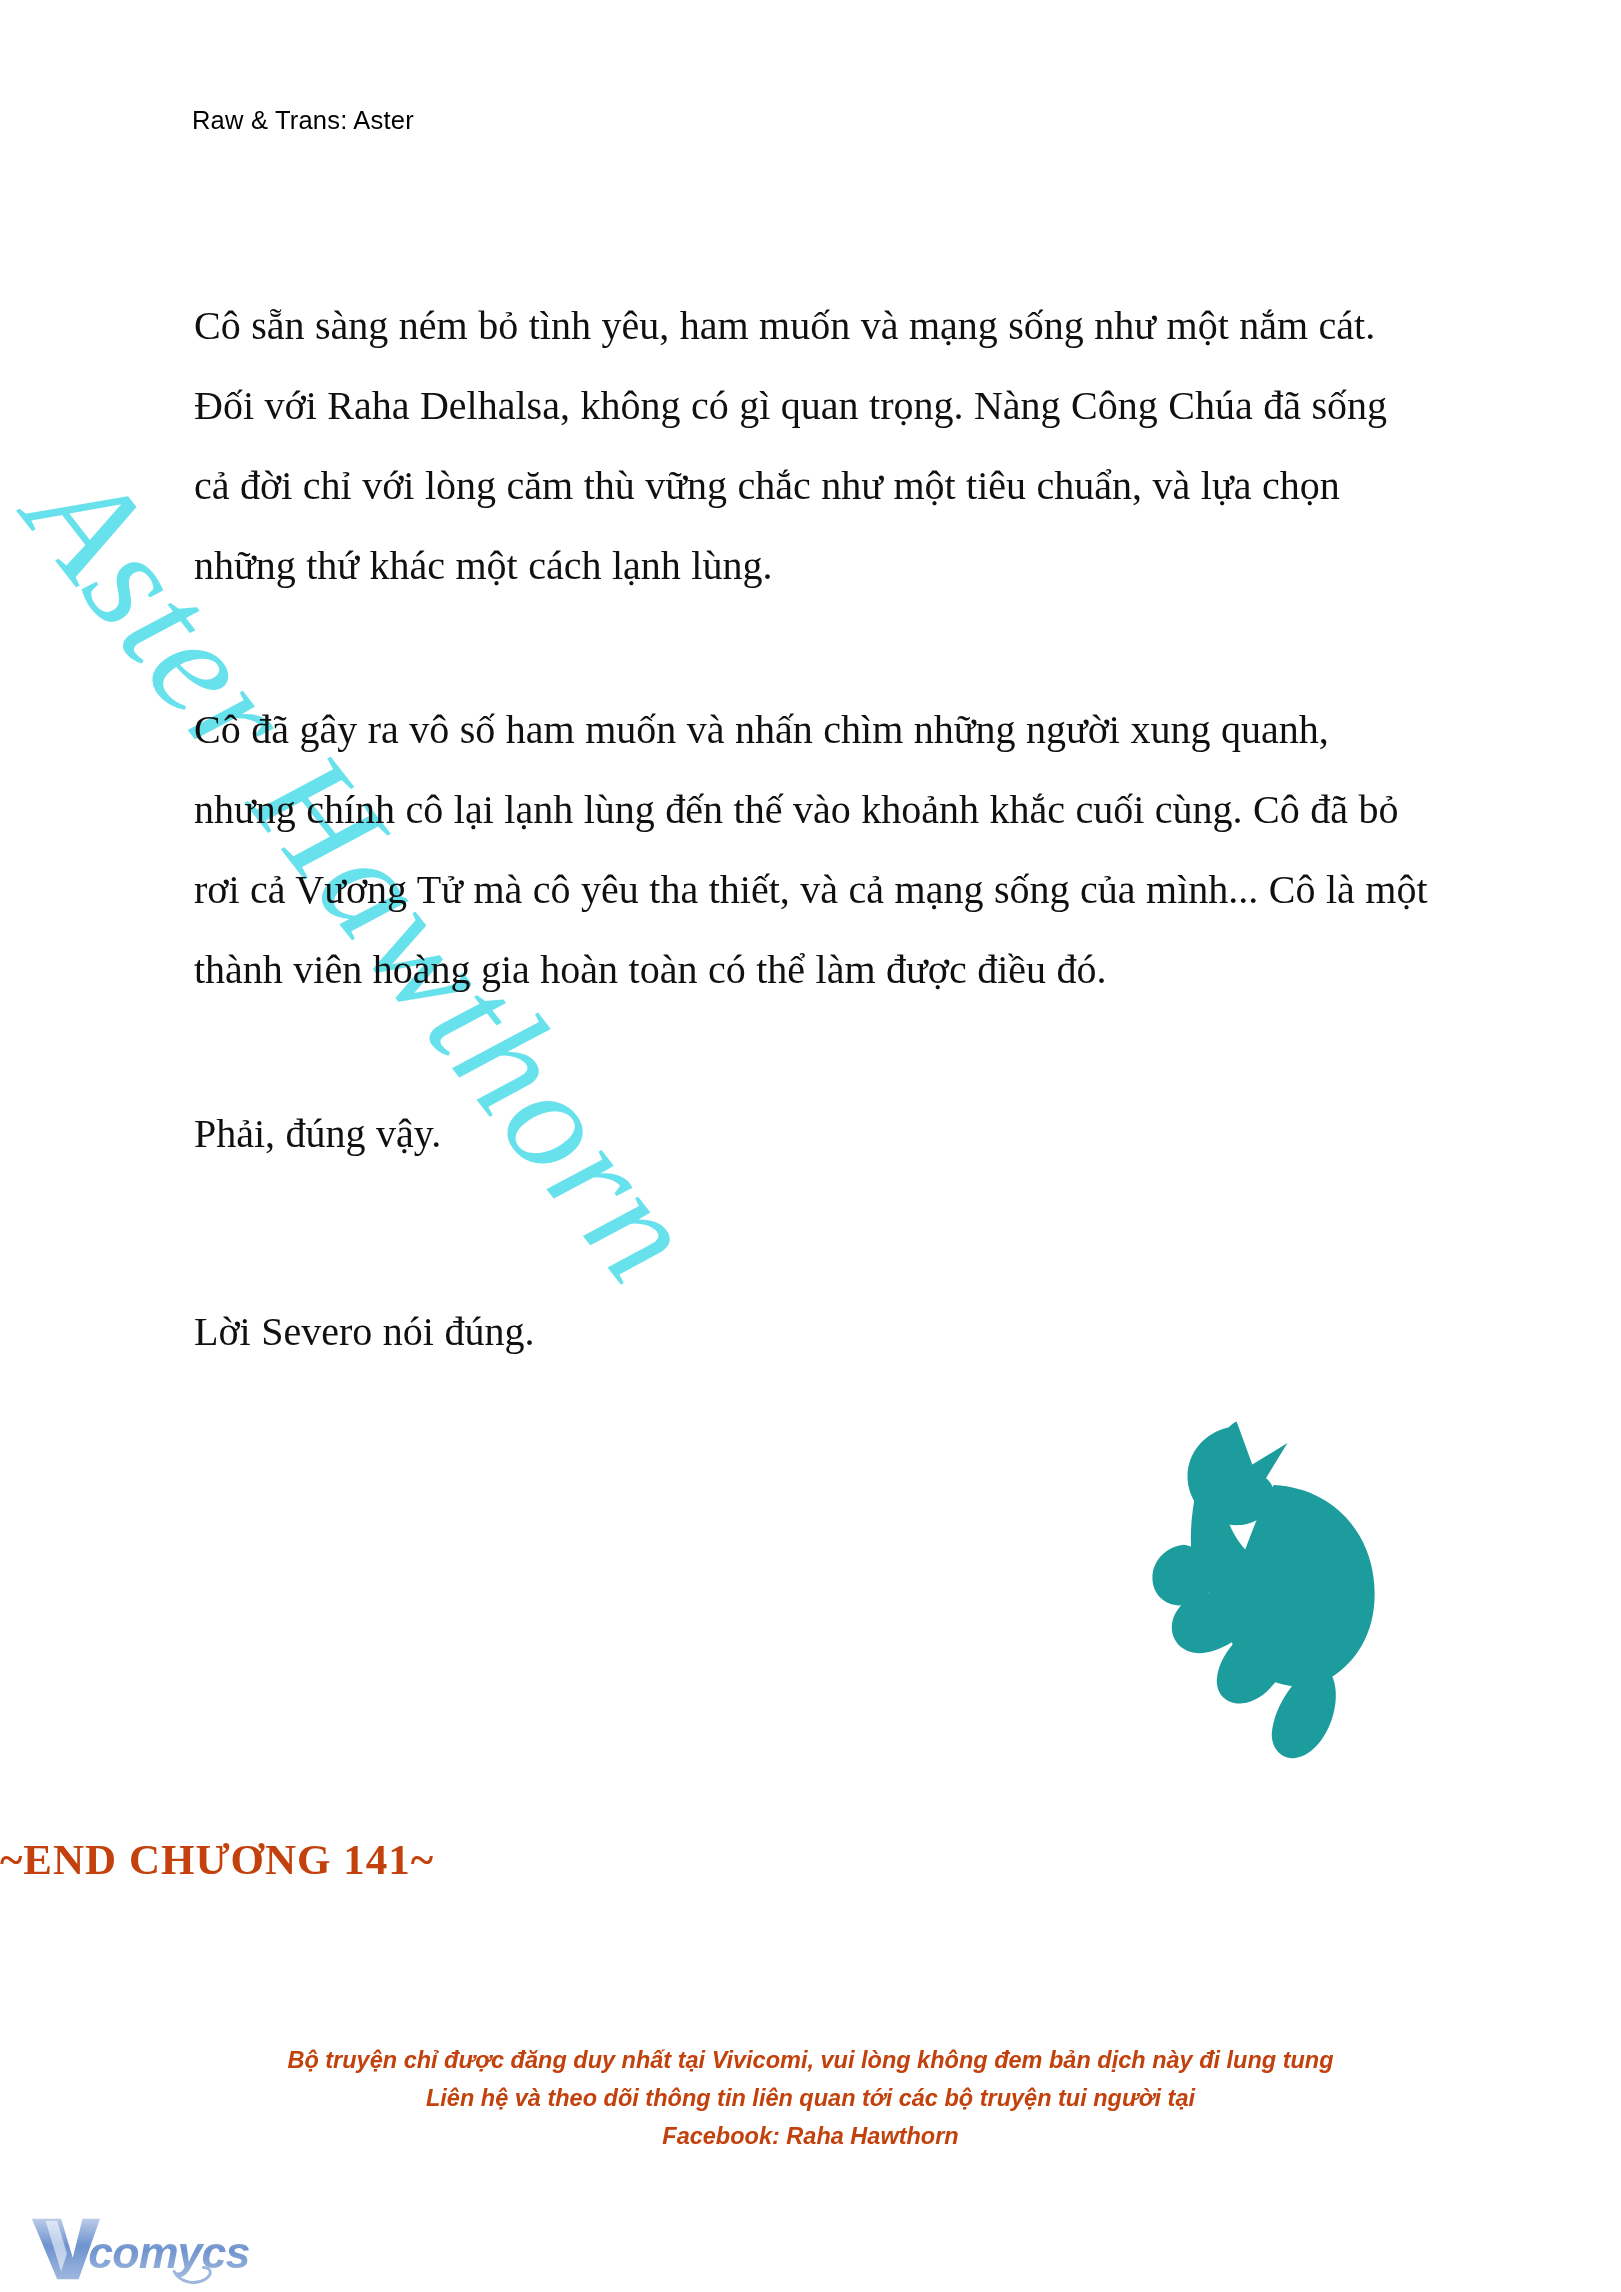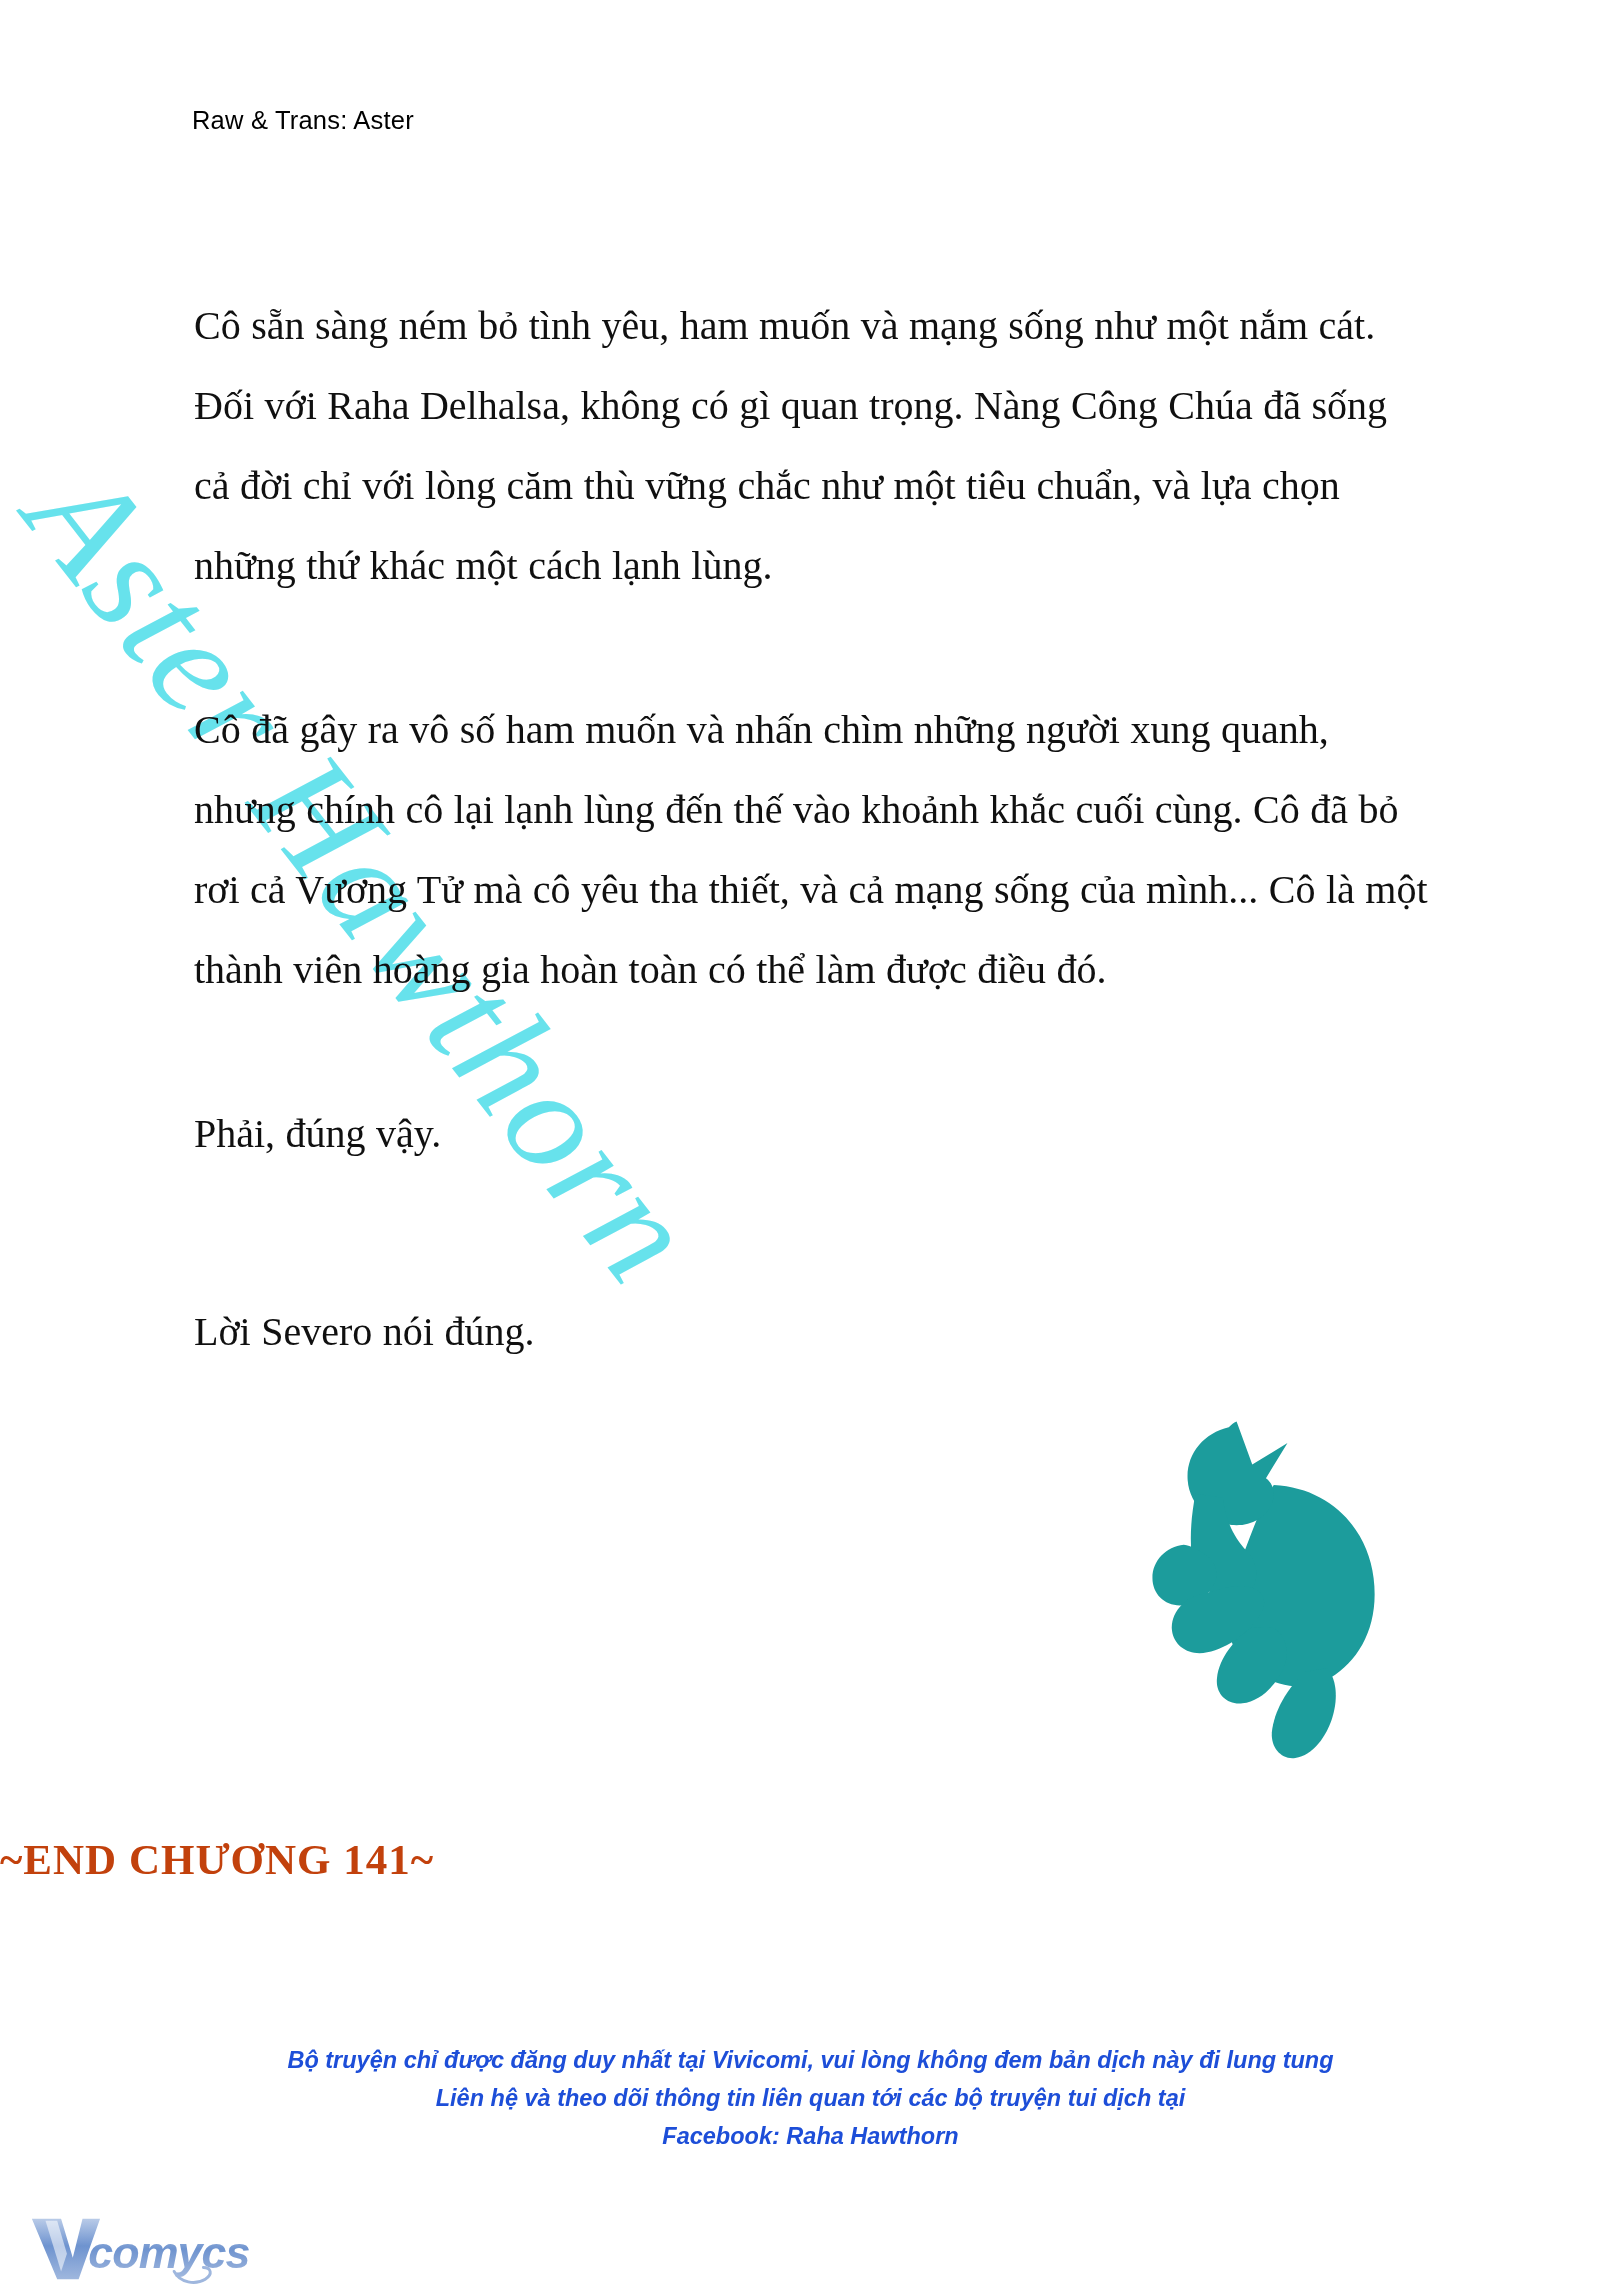--- a/index.html
+++ b/index.html
@@ -114,21 +114,21 @@
     top: 2041px;
     text-align: center;
     z-index: 5;
   }
   .footer-line {
     font-family: "Liberation Sans", "DejaVu Sans", sans-serif;
     font-weight: bold;
     font-style: italic;
     font-size: 23.5px;
     line-height: 38px;
-    color: #1d4ed8;
+    color: #c2410c;
     white-space: nowrap;
   }
 
   
   .site-logo {
     position: absolute;
     left: 27.4px;
     top: 2211px;
     width: 265px;
     height: 76px;
@@ -209,21 +209,21 @@
                  C190 371 204 352 210 332
                  C216 312 214 292 204 282 Z"></path>
       </g>
     </svg>
   </div>
 
   <div class="chapter-end">~END CHƯƠNG 141~</div>
 
   <div class="footer-notes">
     <div class="footer-line">Bộ truyện chỉ được đăng duy nhất tại Vivicomi, vui lòng không đem bản dịch này đi lung tung</div>
-    <div class="footer-line">Liên hệ và theo dõi thông tin liên quan tới các bộ truyện tui dịch tại</div>
+    <div class="footer-line">Liên hệ và theo dõi thông tin liên quan tới các bộ truyện tui người tại</div>
     <div class="footer-line">Facebook: Raha Hawthorn</div>
   </div>
 
   <div class="site-logo">
     <svg viewBox="0 0 270 78" xmlns="http://www.w3.org/2000/svg" aria-hidden="true">
       <defs>
         <linearGradient id="lg" x1="0" y1="0" x2="0" y2="1">
           <stop offset="0%" stop-color="#b9cbe8"></stop>
           <stop offset="45%" stop-color="#6e93cf"></stop>
           <stop offset="100%" stop-color="#9fb7de"></stop>

